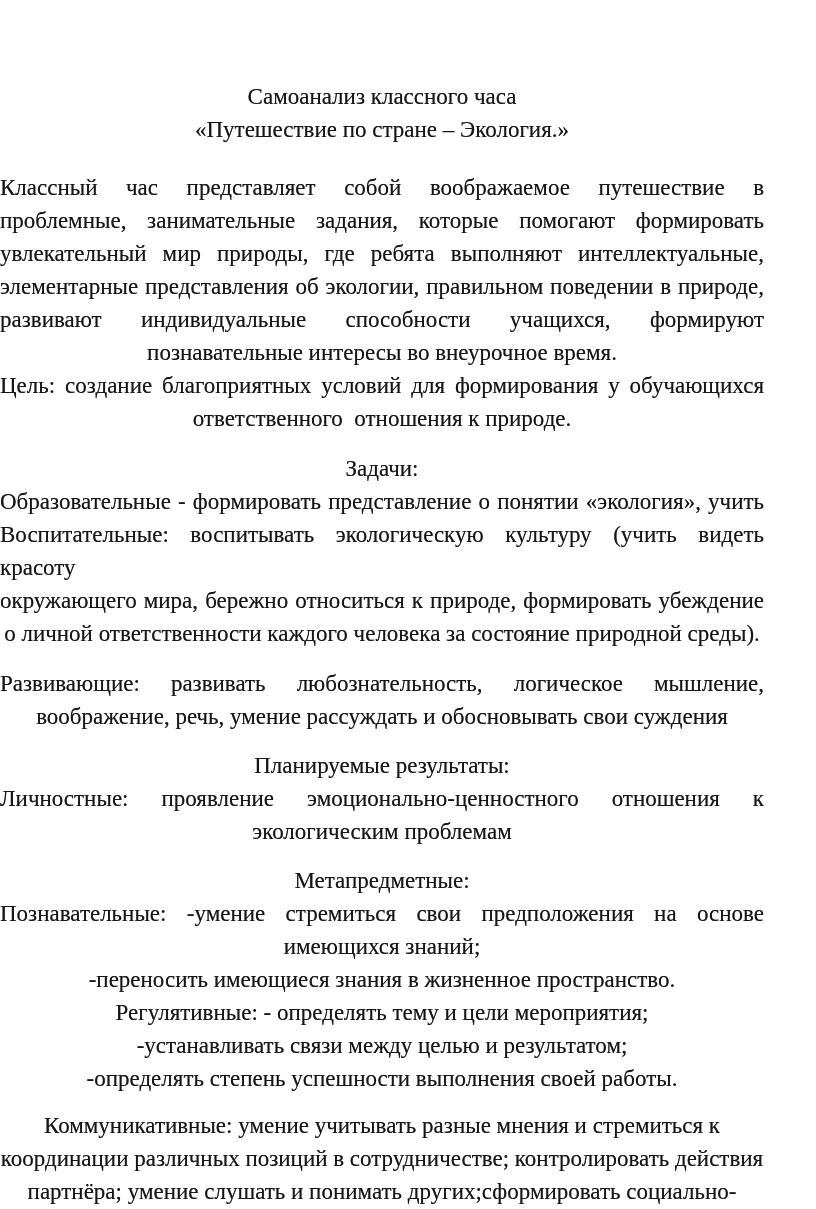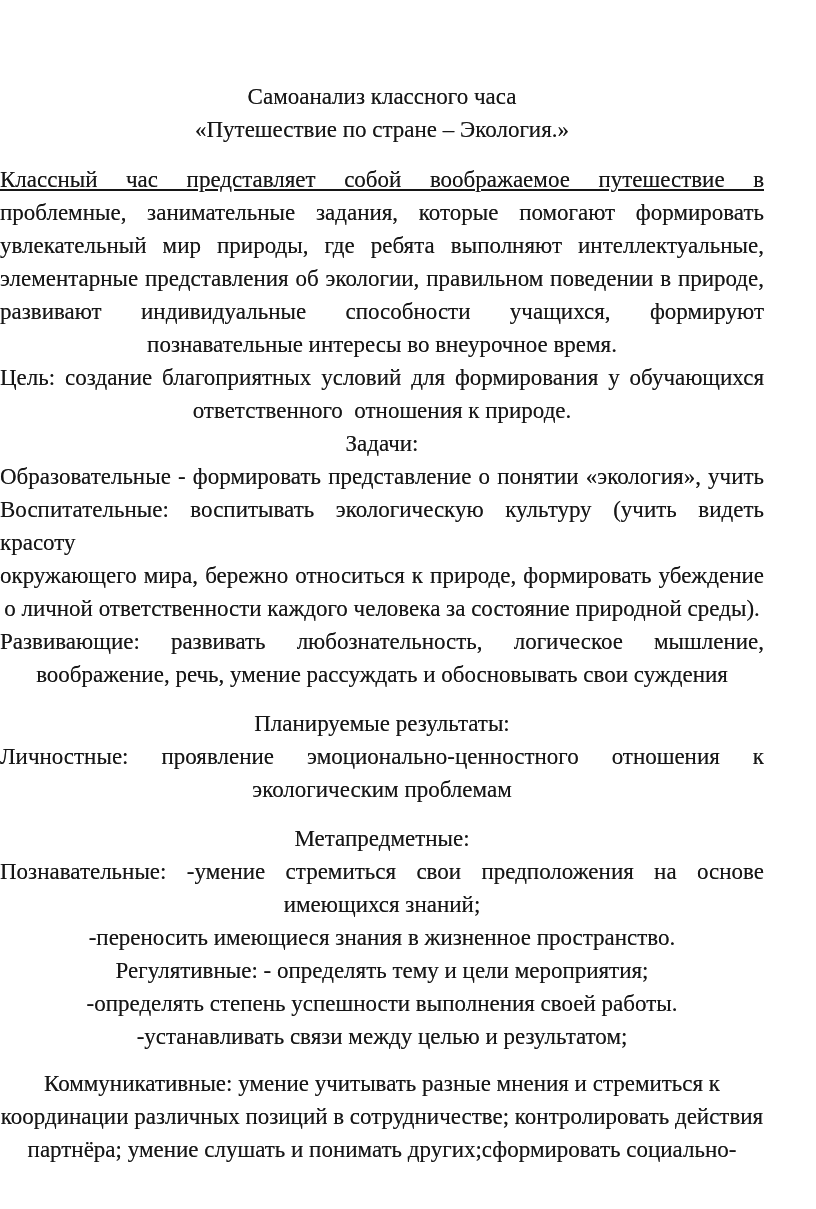--- a/index.html
+++ b/index.html
@@ -27,22 +27,22 @@
   }
   .ln.c {
     text-align: center;
   }
   .ln.j {
     white-space: normal;
     text-align: justify;
     text-align-last: justify;
     text-justify: inter-word;
   }
-  .bodystart { margin-top: 17px; text-decoration: underline; }
-  .gap-sm    { margin-top: 0; }
+  .bodystart { margin-top: 25px; }
+  .gap-sm    { margin-top: 17px; }
   .gap-md    { margin-top: 16px; }
   .gap-co    { margin-top: 14px; }
 </style>
 </head>
 <body>
 
 <div class="page">
 
   <div class="ln c">Самоанализ классного часа</div>
   <div class="ln c">«Путешествие по стране – Экология.»</div>
@@ -70,20 +70,20 @@
 
   <div class="ln gap-md">Планируемые результаты:</div>
   <div class="ln j">Личностные: проявление эмоционально-ценностного отношения к</div>
   <div class="ln">экологическим проблемам</div>
 
   <div class="ln gap-md">Метапредметные:</div>
   <div class="ln j">Познавательные: -умение стремиться свои предположения на основе</div>
   <div class="ln">имеющихся знаний;</div>
   <div class="ln">-переносить имеющиеся знания в жизненное пространство.</div>
   <div class="ln">Регулятивные: - определять тему и цели мероприятия;</div>
+  <div class="ln">-устанавливать связи между целью и результатом;</div>
   <div class="ln">-определять степень успешности выполнения своей работы.</div>
-  <div class="ln">-устанавливать связи между целью и результатом;</div>
 
   <div class="ln gap-co">Коммуникативные: умение учитывать разные мнения и стремиться к</div>
   <div class="ln">координации различных позиций в сотрудничестве; контролировать действия</div>
   <div class="ln">партнёра; умение слушать и понимать других;сформировать социально-</div>
 
 </div>
 
 </body></html>

